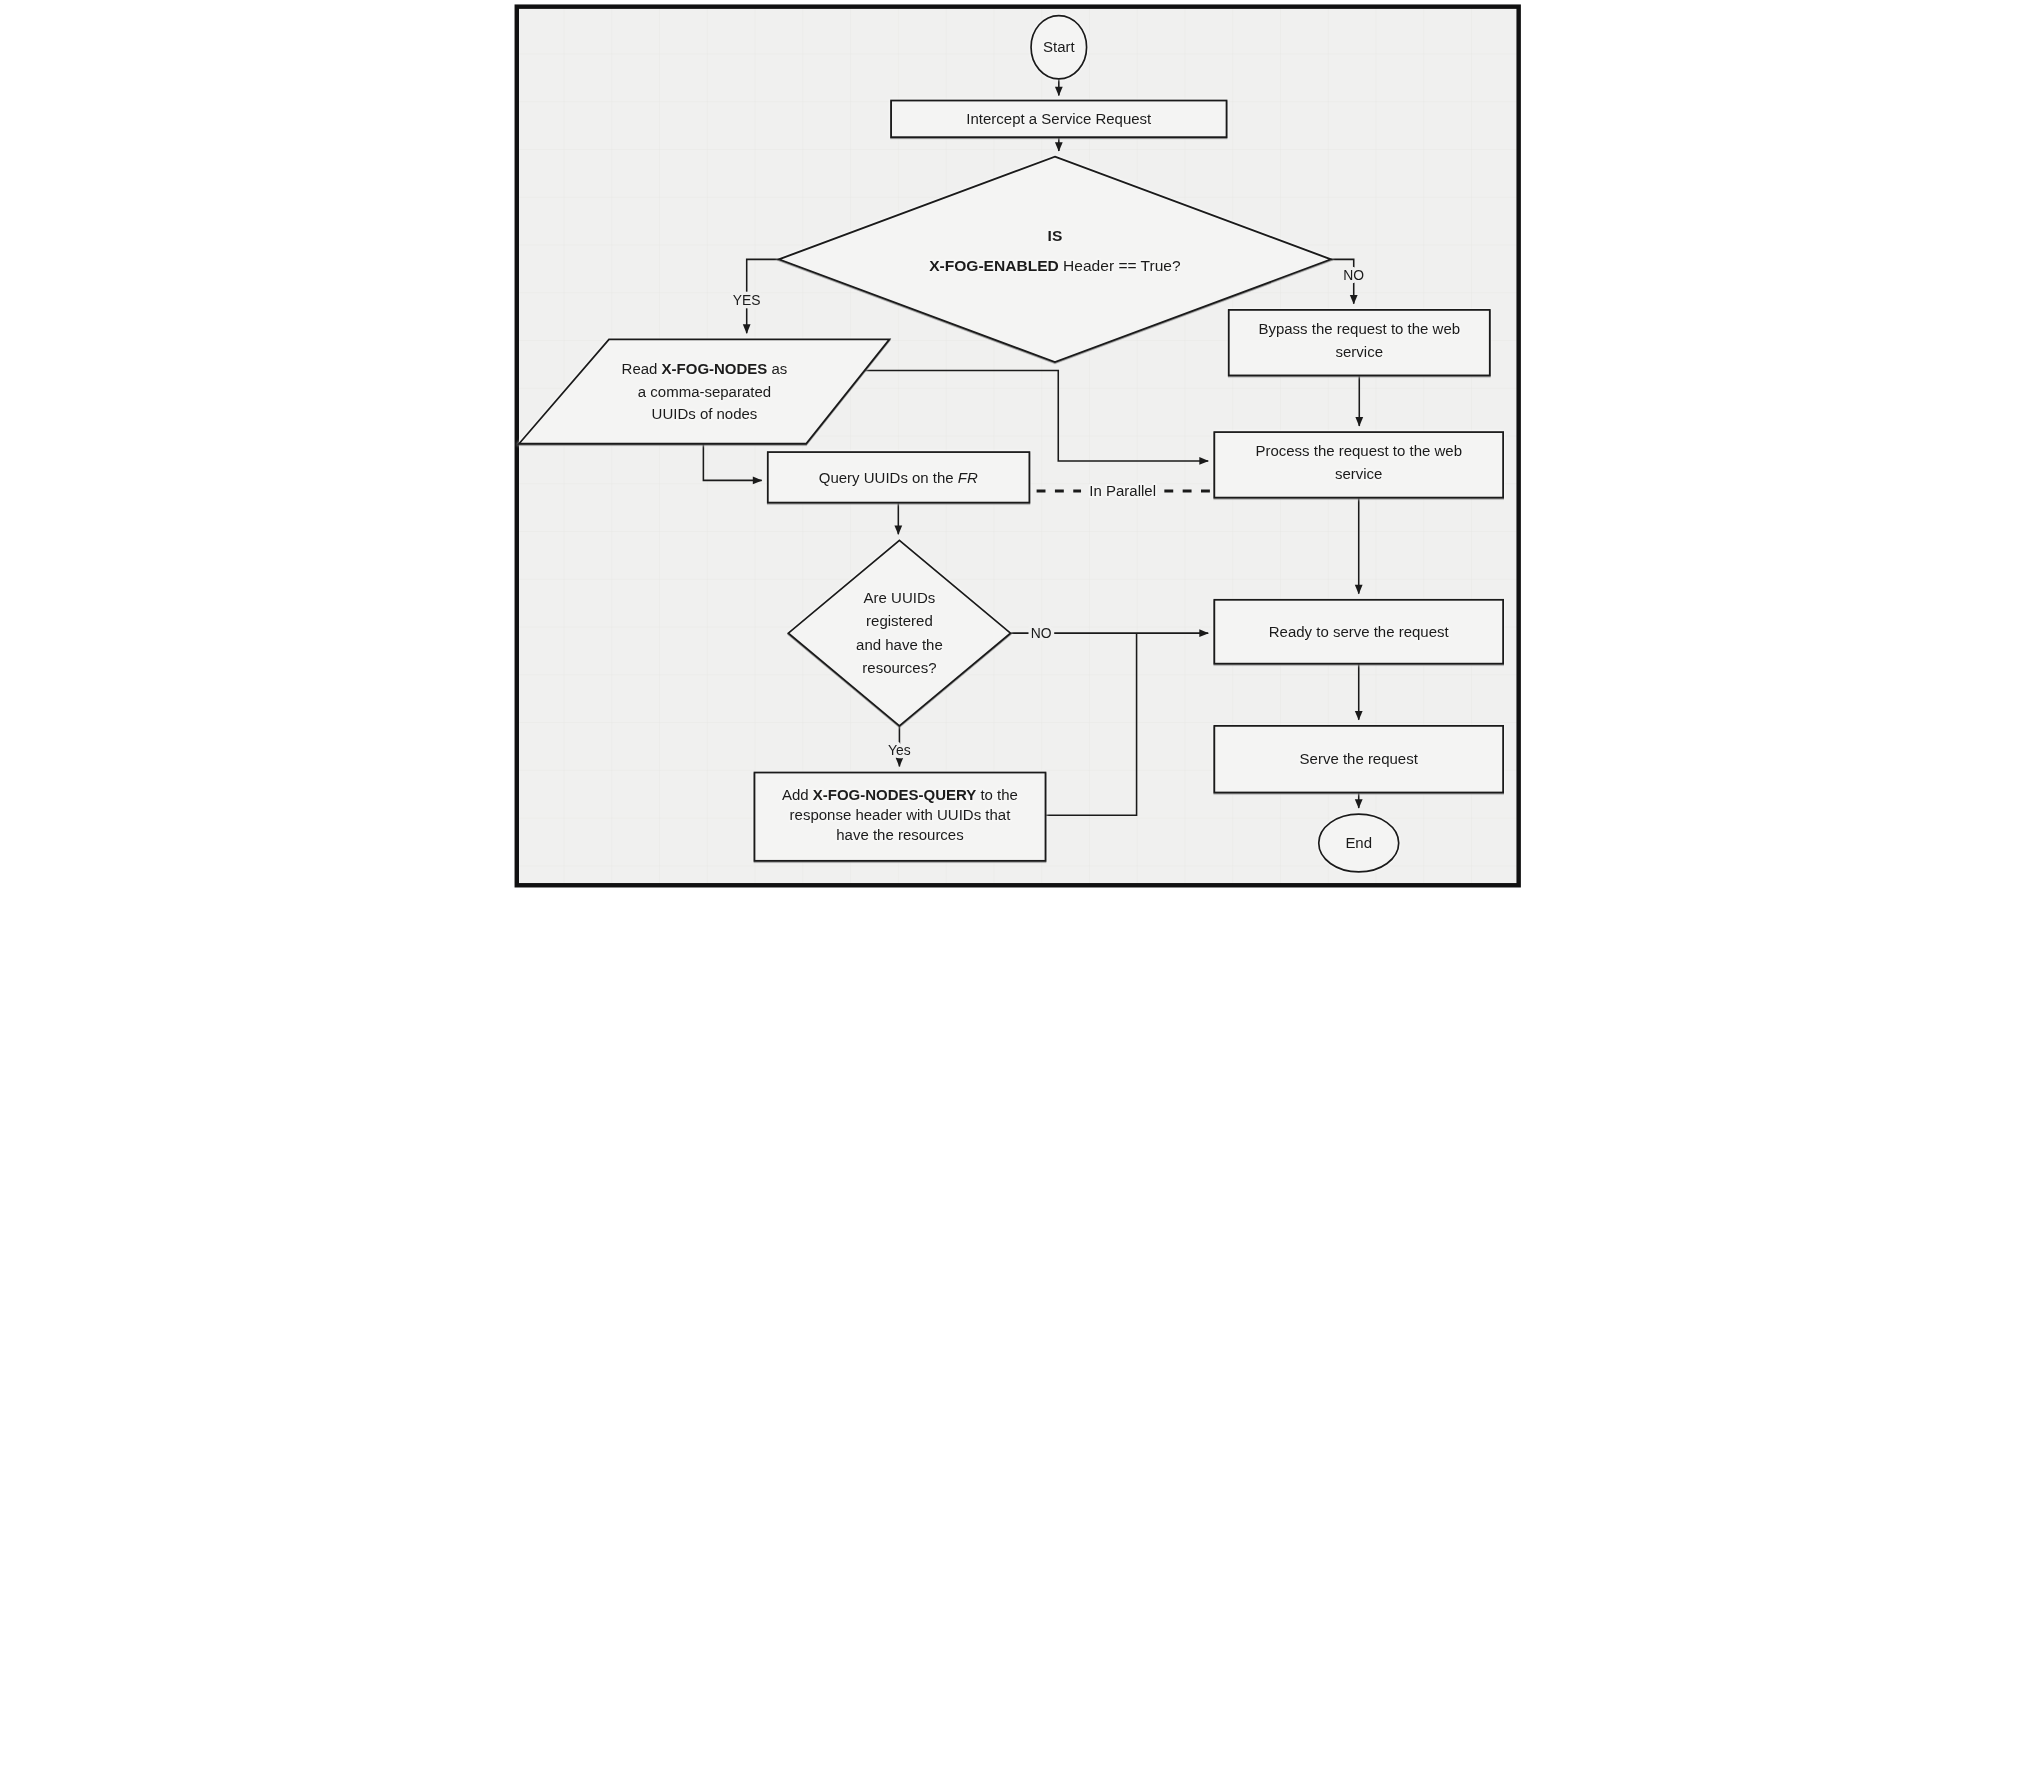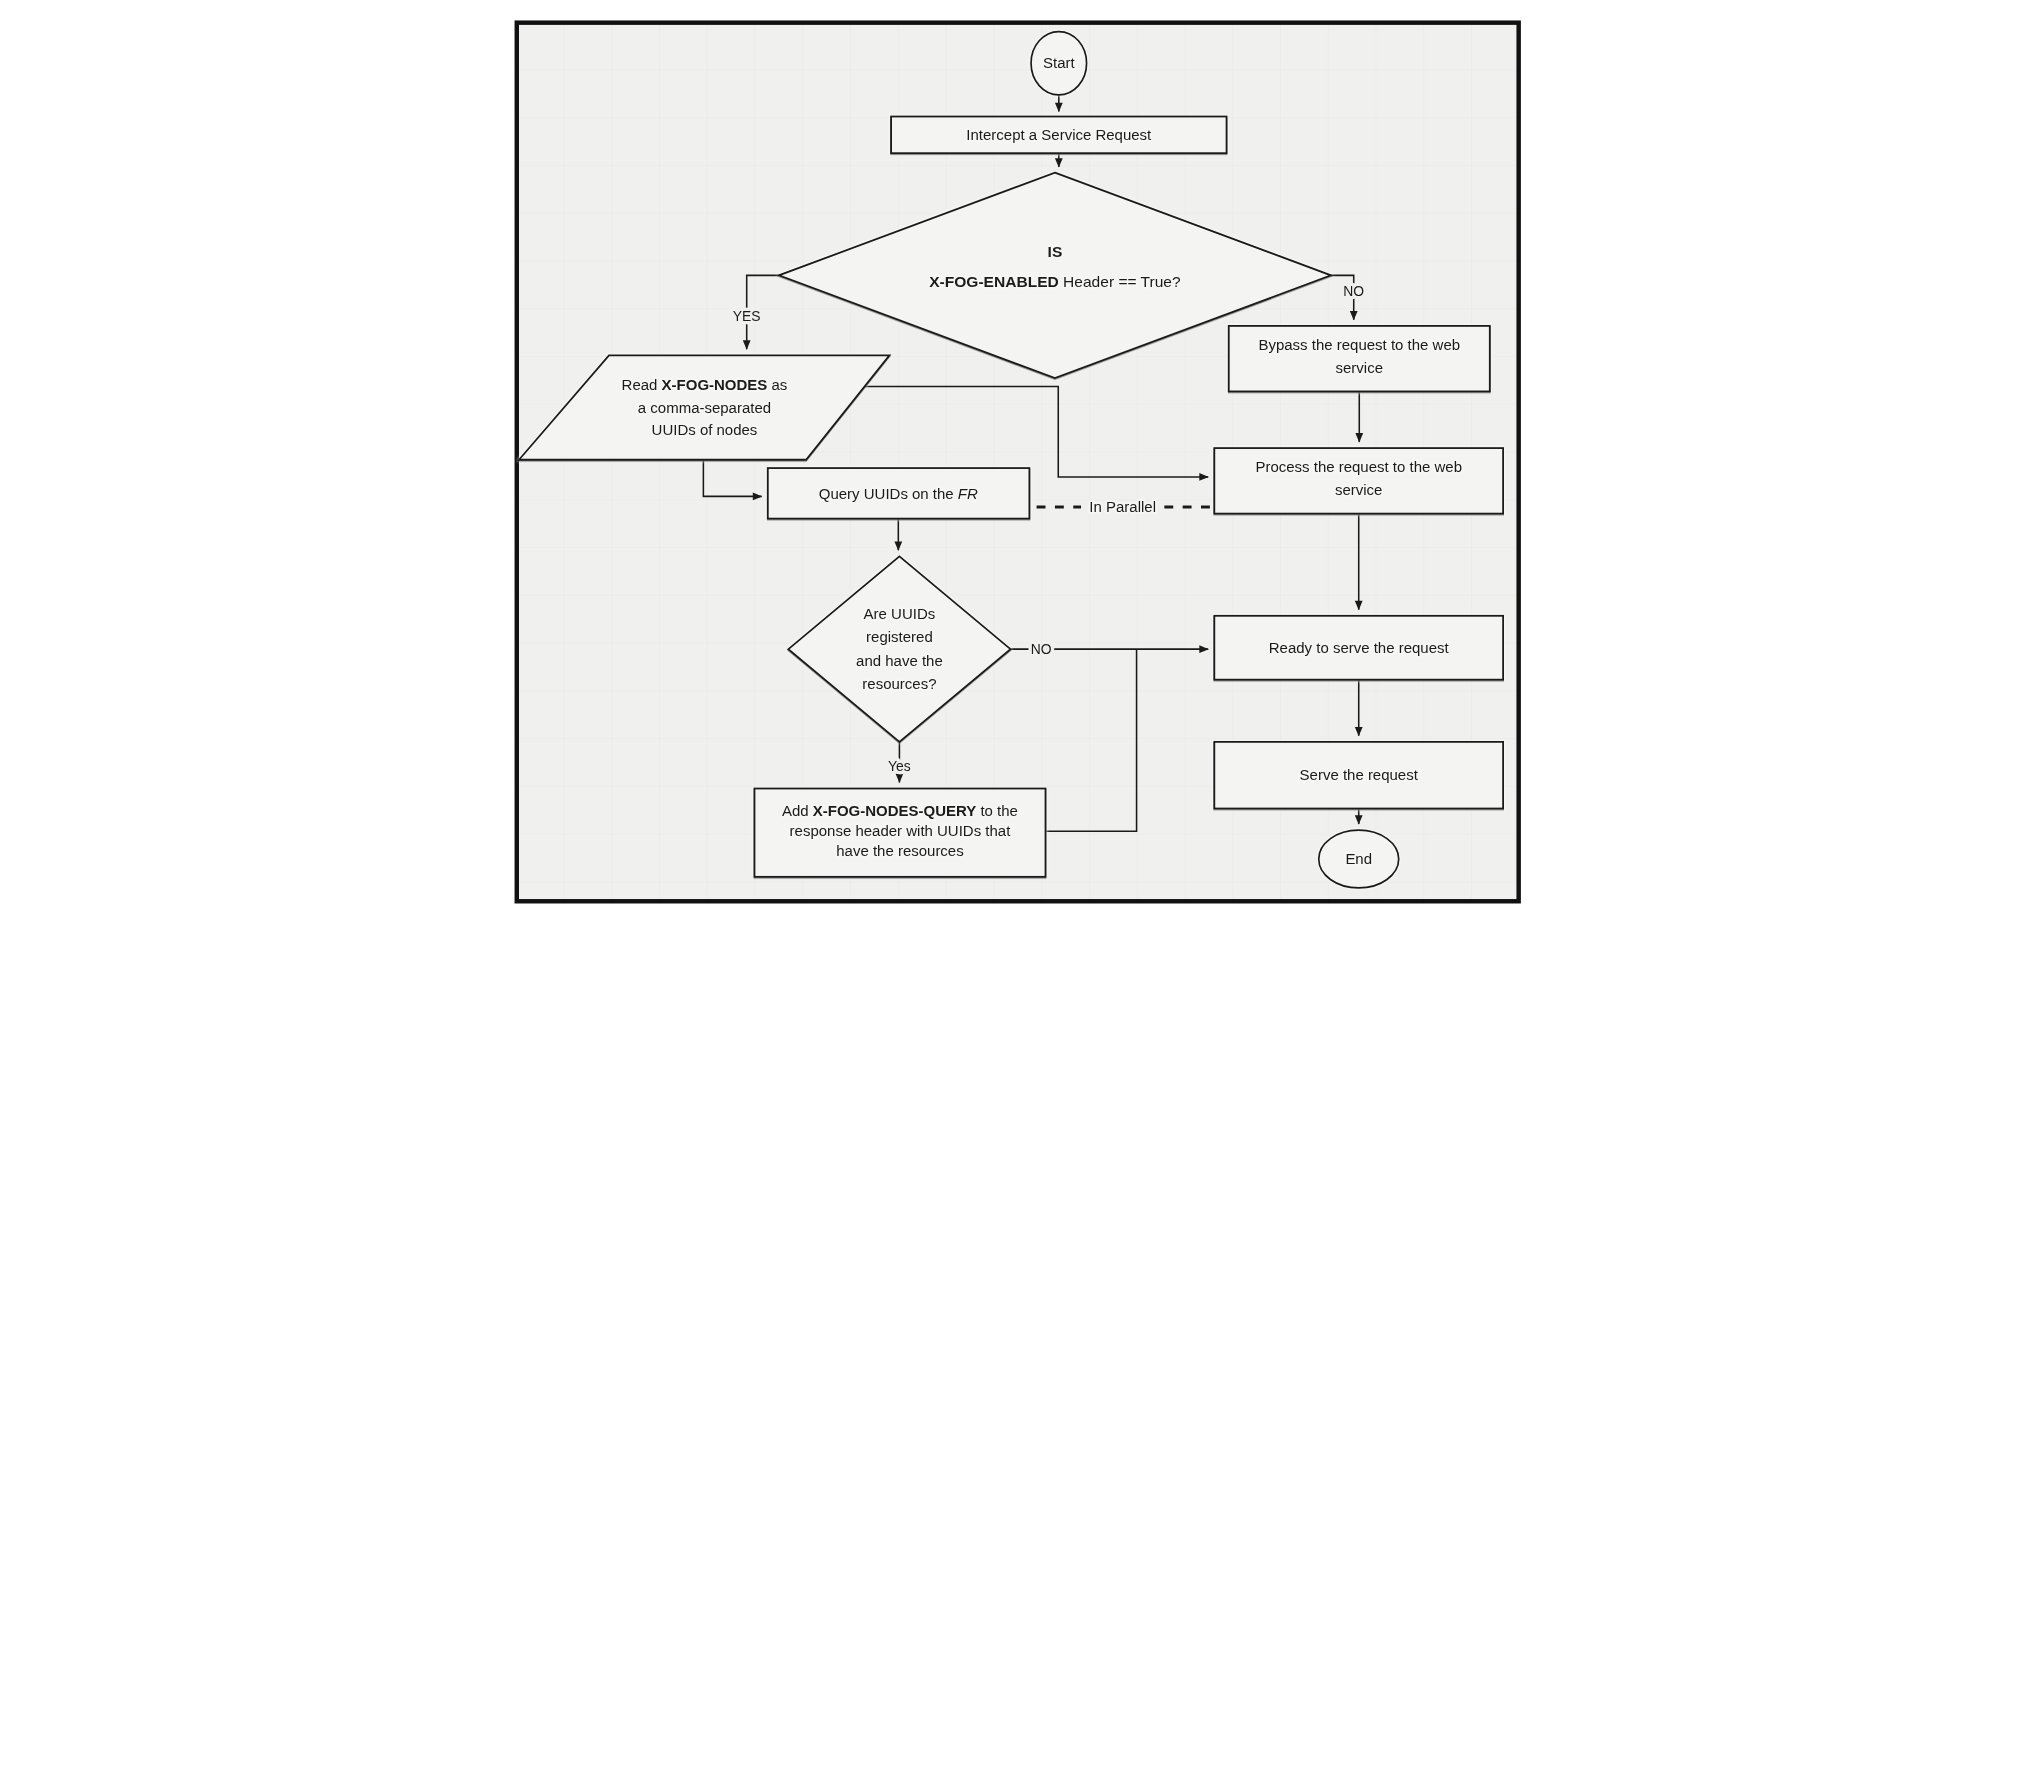--- a/index.html
+++ b/index.html
@@ -1,16 +1,16 @@
 <!DOCTYPE html>
 <html style="font-size:9px"><head>
 <meta charset="utf-8">
 <style>
   html,body{margin:0;padding:0;background:#ffffff;}
-  .page{width:100%;max-width:1018px;margin:16px auto;}
+  .page{width:100%;max-width:1018px;margin:0 auto;}
   svg{display:block;width:100%;height:auto;background:#ffffff;
       font-family:"Liberation Sans","DejaVu Sans",sans-serif;}
   .shape{fill:#f4f4f3;stroke:#1a1a1a;stroke-width:3.2px;
          filter:drop-shadow(0 2.5px 0 rgba(30,30,30,.45)) drop-shadow(0 0 3px #ffffff);}
   .oval{fill:#f4f4f3;stroke:#1a1a1a;stroke-width:3px;
         filter:drop-shadow(0 0 3px #ffffff);}
   .edge{fill:none;stroke:#1a1a1a;stroke-width:2.8px;}
   .dash{fill:none;stroke:#1a1a1a;stroke-width:5.5px;stroke-dasharray:16 17;}
   .t{fill:#1b1b1b;font-size:27px;text-anchor:middle;
      paint-order:stroke;stroke:#f6f6f5;stroke-width:7px;stroke-linejoin:round;}

